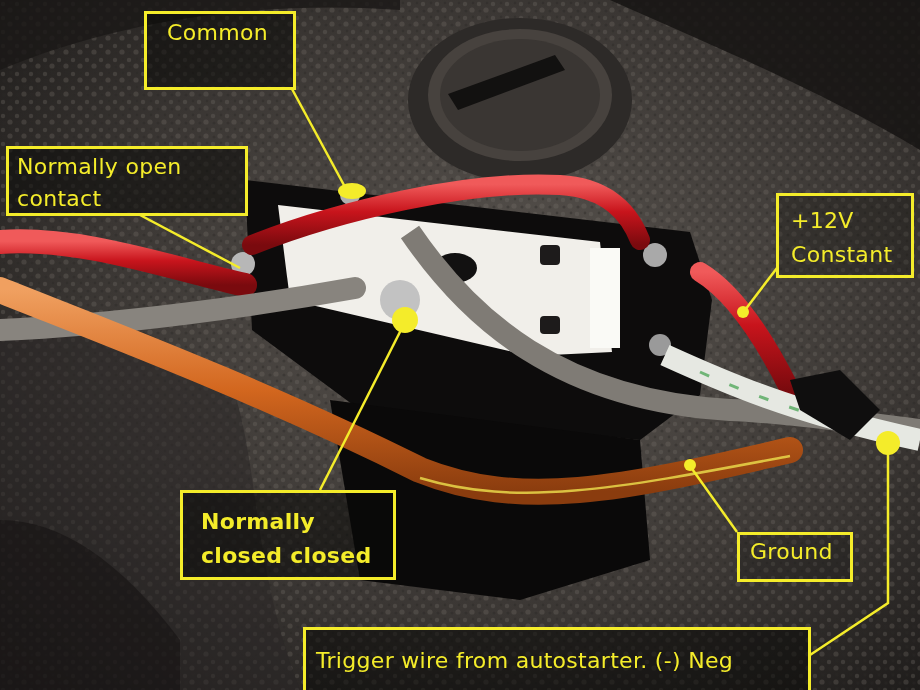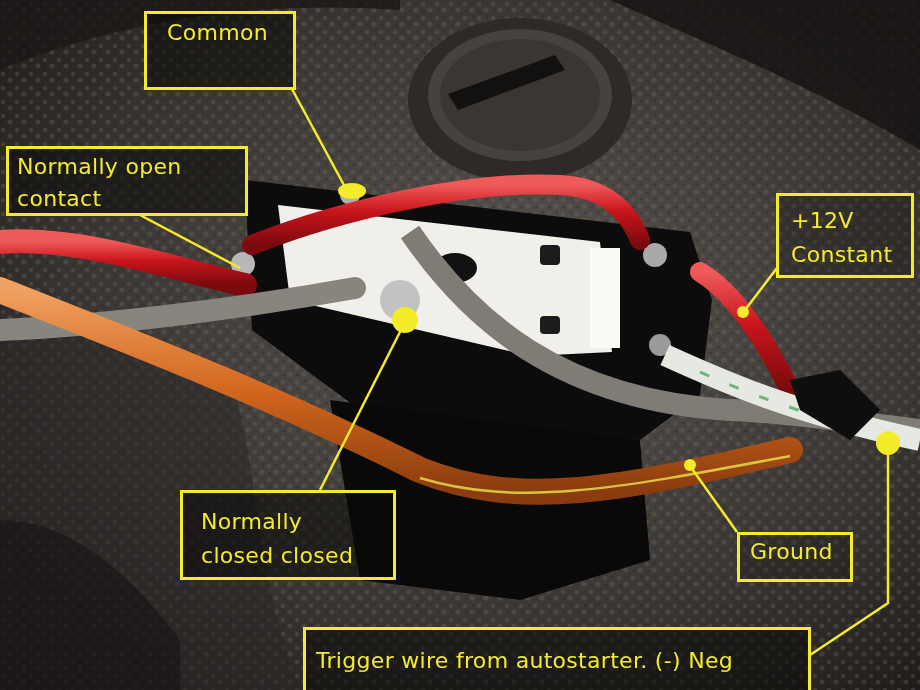--- a/index.html
+++ b/index.html
@@ -120,21 +120,21 @@
   <div class="callout" style="left:6px; top:146px; width:242px; height:70px; padding-left:8px; line-height:32px;">
     <span class="line">Normally open</span>
     <span class="line">contact</span>
   </div>
 
   <div class="callout" style="left:776px; top:184px; width:138px; height:85px; padding-top:8px; padding-left:12px; background:rgba(10,10,8,0.25);margin-top:9px;">
     <span class="line">+12V</span>
     <span class="line">Constant</span>
   </div>
 
-  <div class="callout" style="left:180px; top:490px; width:216px; height:90px; padding-top:12px; padding-left:18px;">
+  <div class="callout" style="left:180px; top:490px; width:216px; height:90px; padding-top:12px; padding-left:18px;font-weight:bold;">
     <span class="line">Normally</span>
     <span class="line">closed closed</span>
   </div>
 
   <div class="callout" style="left:737px; top:532px; width:116px; height:50px; padding-top:0; padding-left:10px; background:rgba(10,10,8,0.2);">
     <span class="line">Ground</span>
   </div>
 
   <div class="callout" style="left:303px; top:627px; width:508px; height:66px; padding-top:14px; padding-left:10px;">
     <span class="line">Trigger wire from autostarter. (-) Neg</span>

